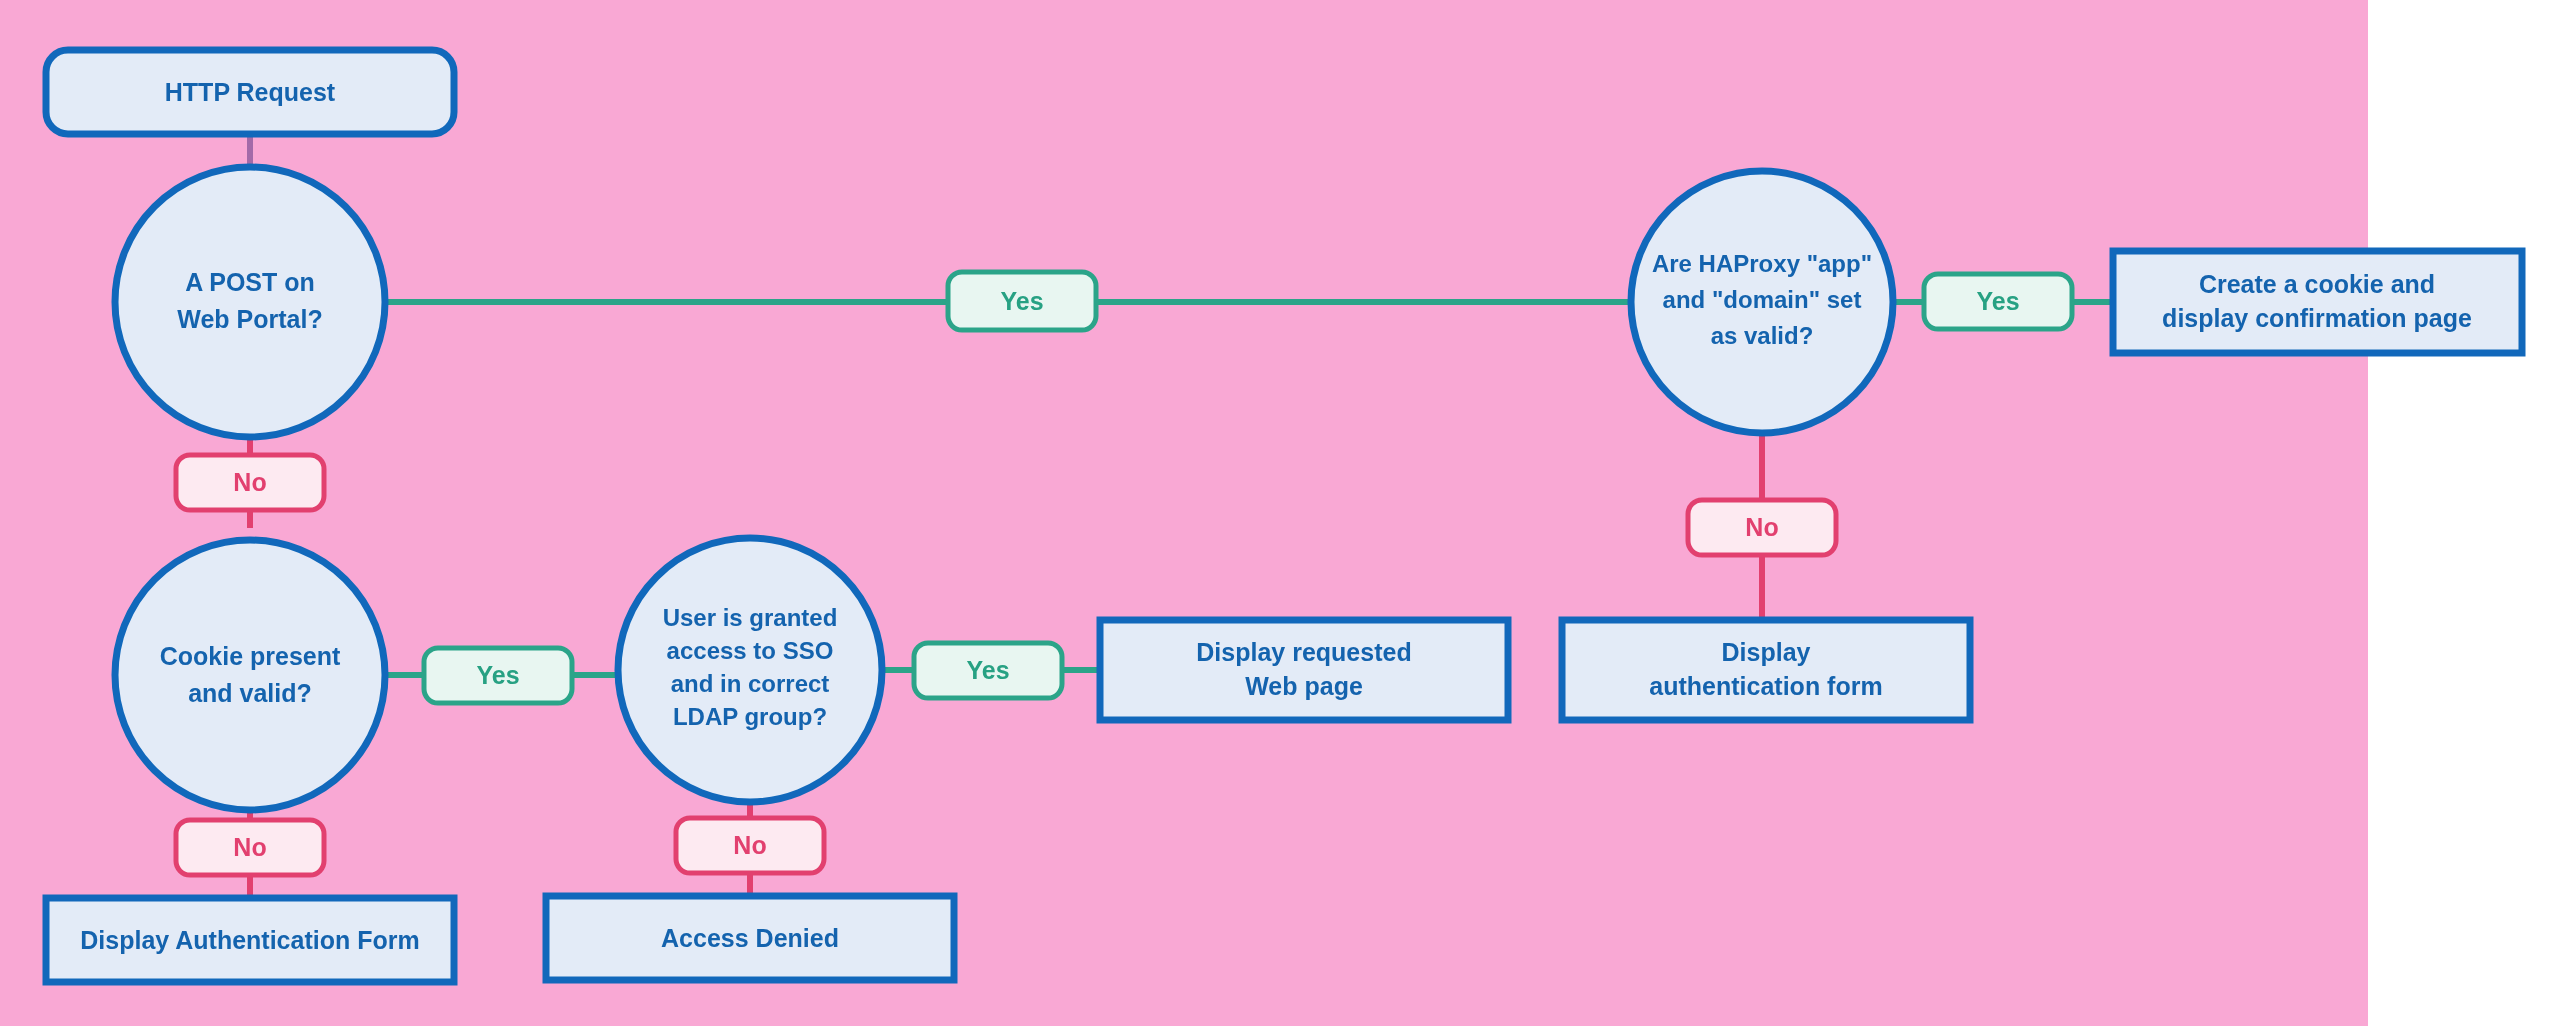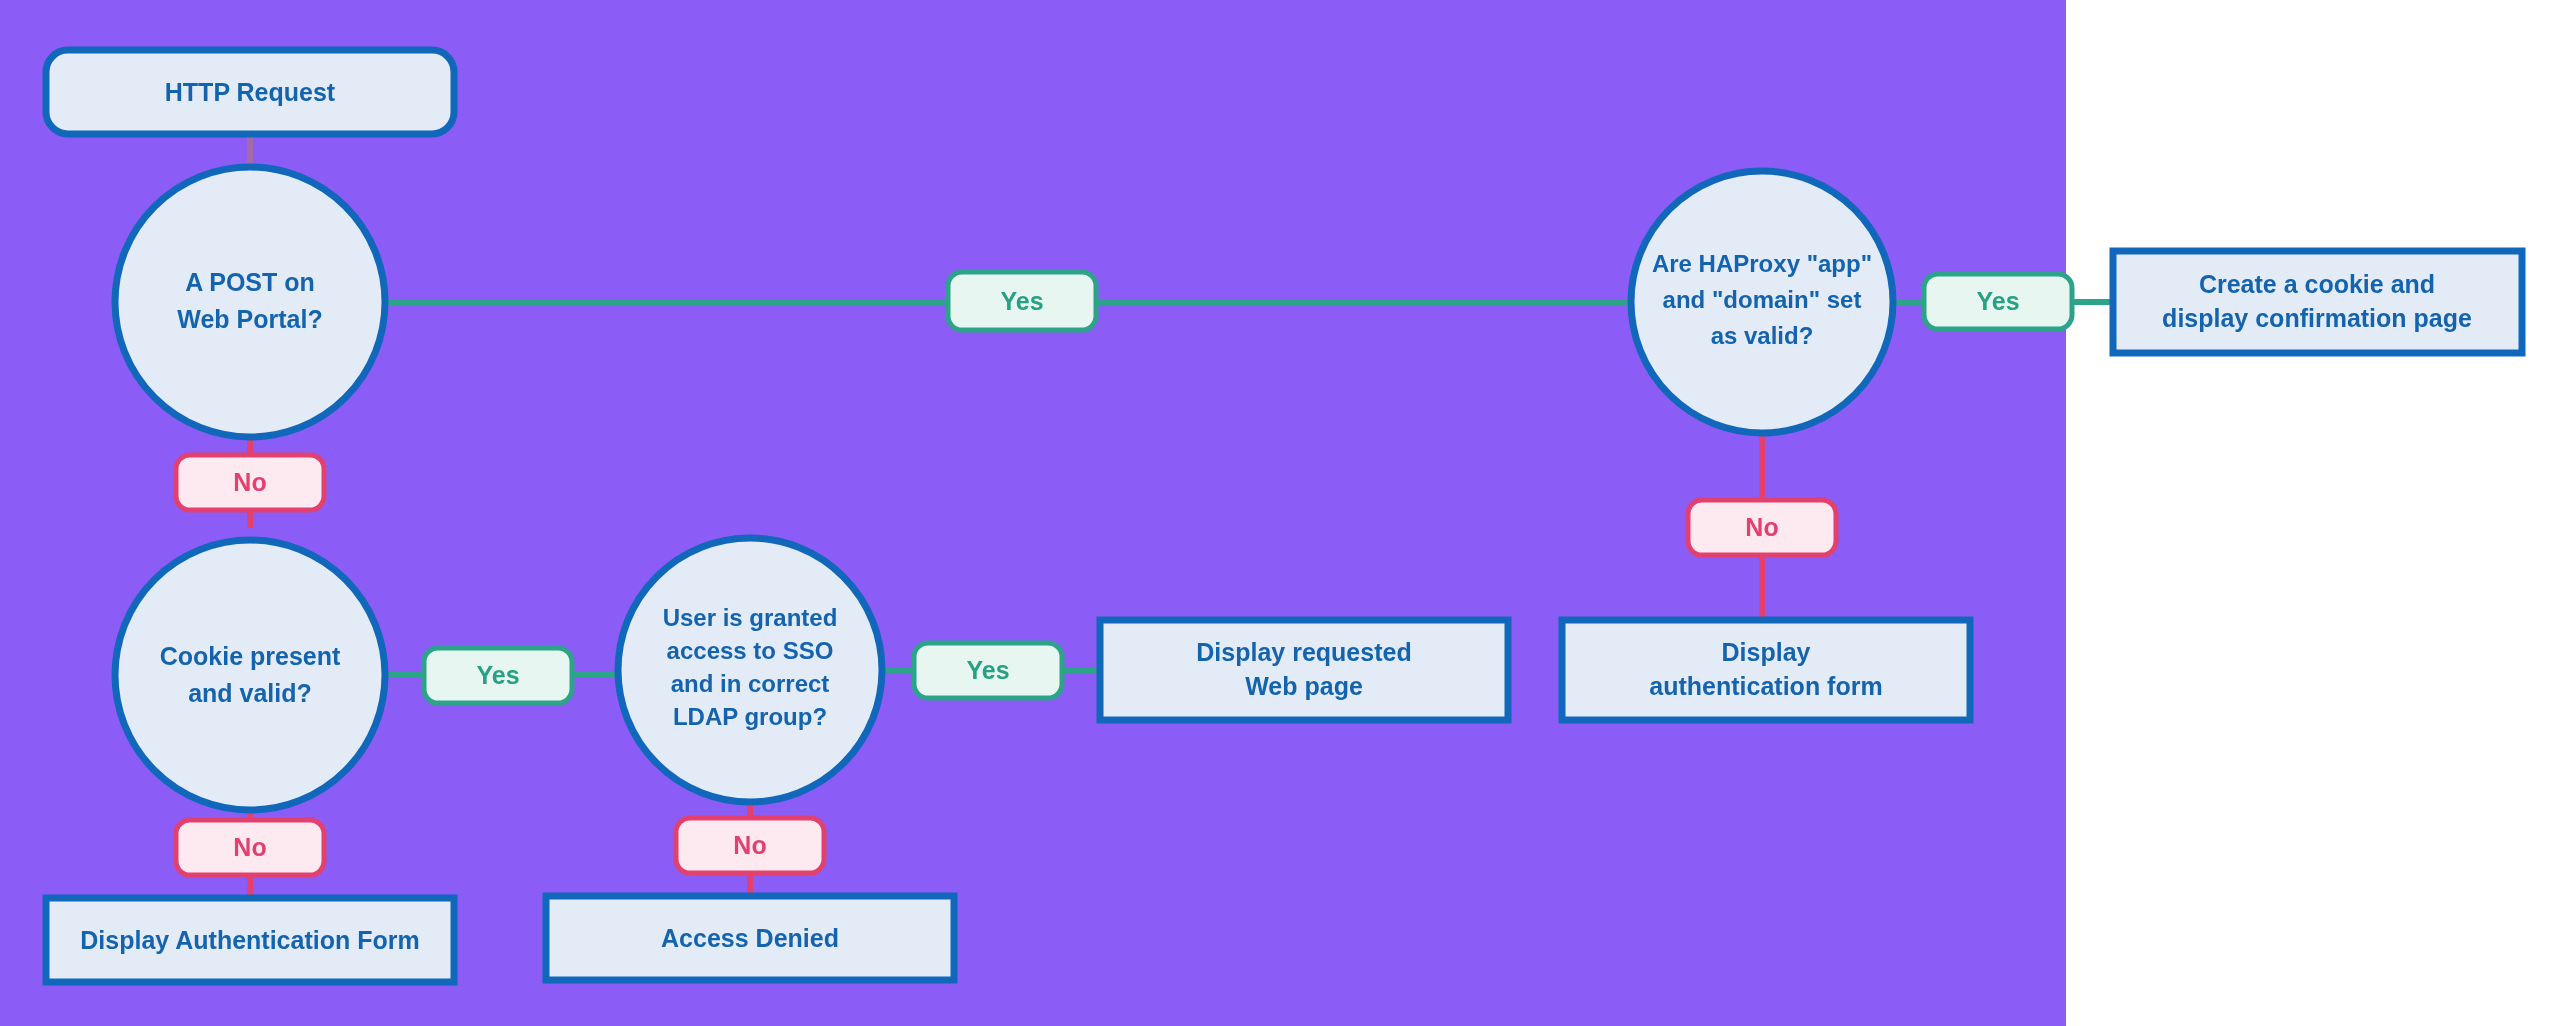--- a/index.html
+++ b/index.html
@@ -8,23 +8,23 @@
     background: #ffffff;
   }
   body {
     width: 2552px;
     height: 1026px;
     overflow: hidden;
     font-family: "Liberation Sans", sans-serif;
   }
   #flow-root {
     position: relative;
-    width: 2066px;
+    width: 2368px;
     height: 1026px;
-    background: #8b5cf6;
+    background: #f9a8d4;
   }
   svg#flow-svg {
     position: absolute;
     left: 0;
     top: 0;
     width: 2552px;
     height: 1026px;
     display: block;
   }
   .node-fill      { fill: #e3ebf7; }

